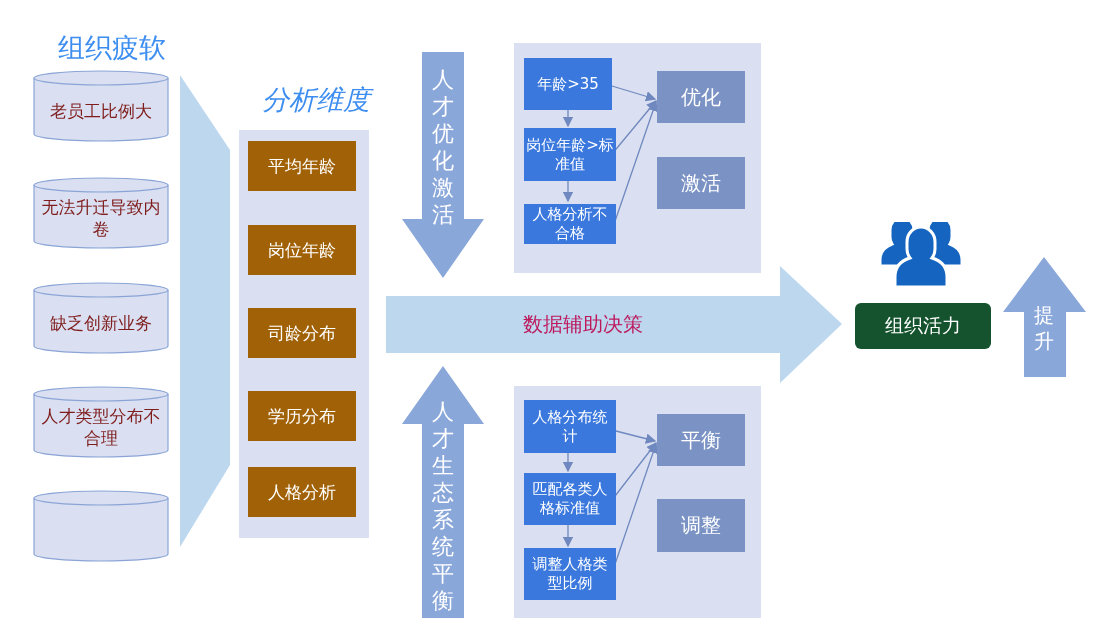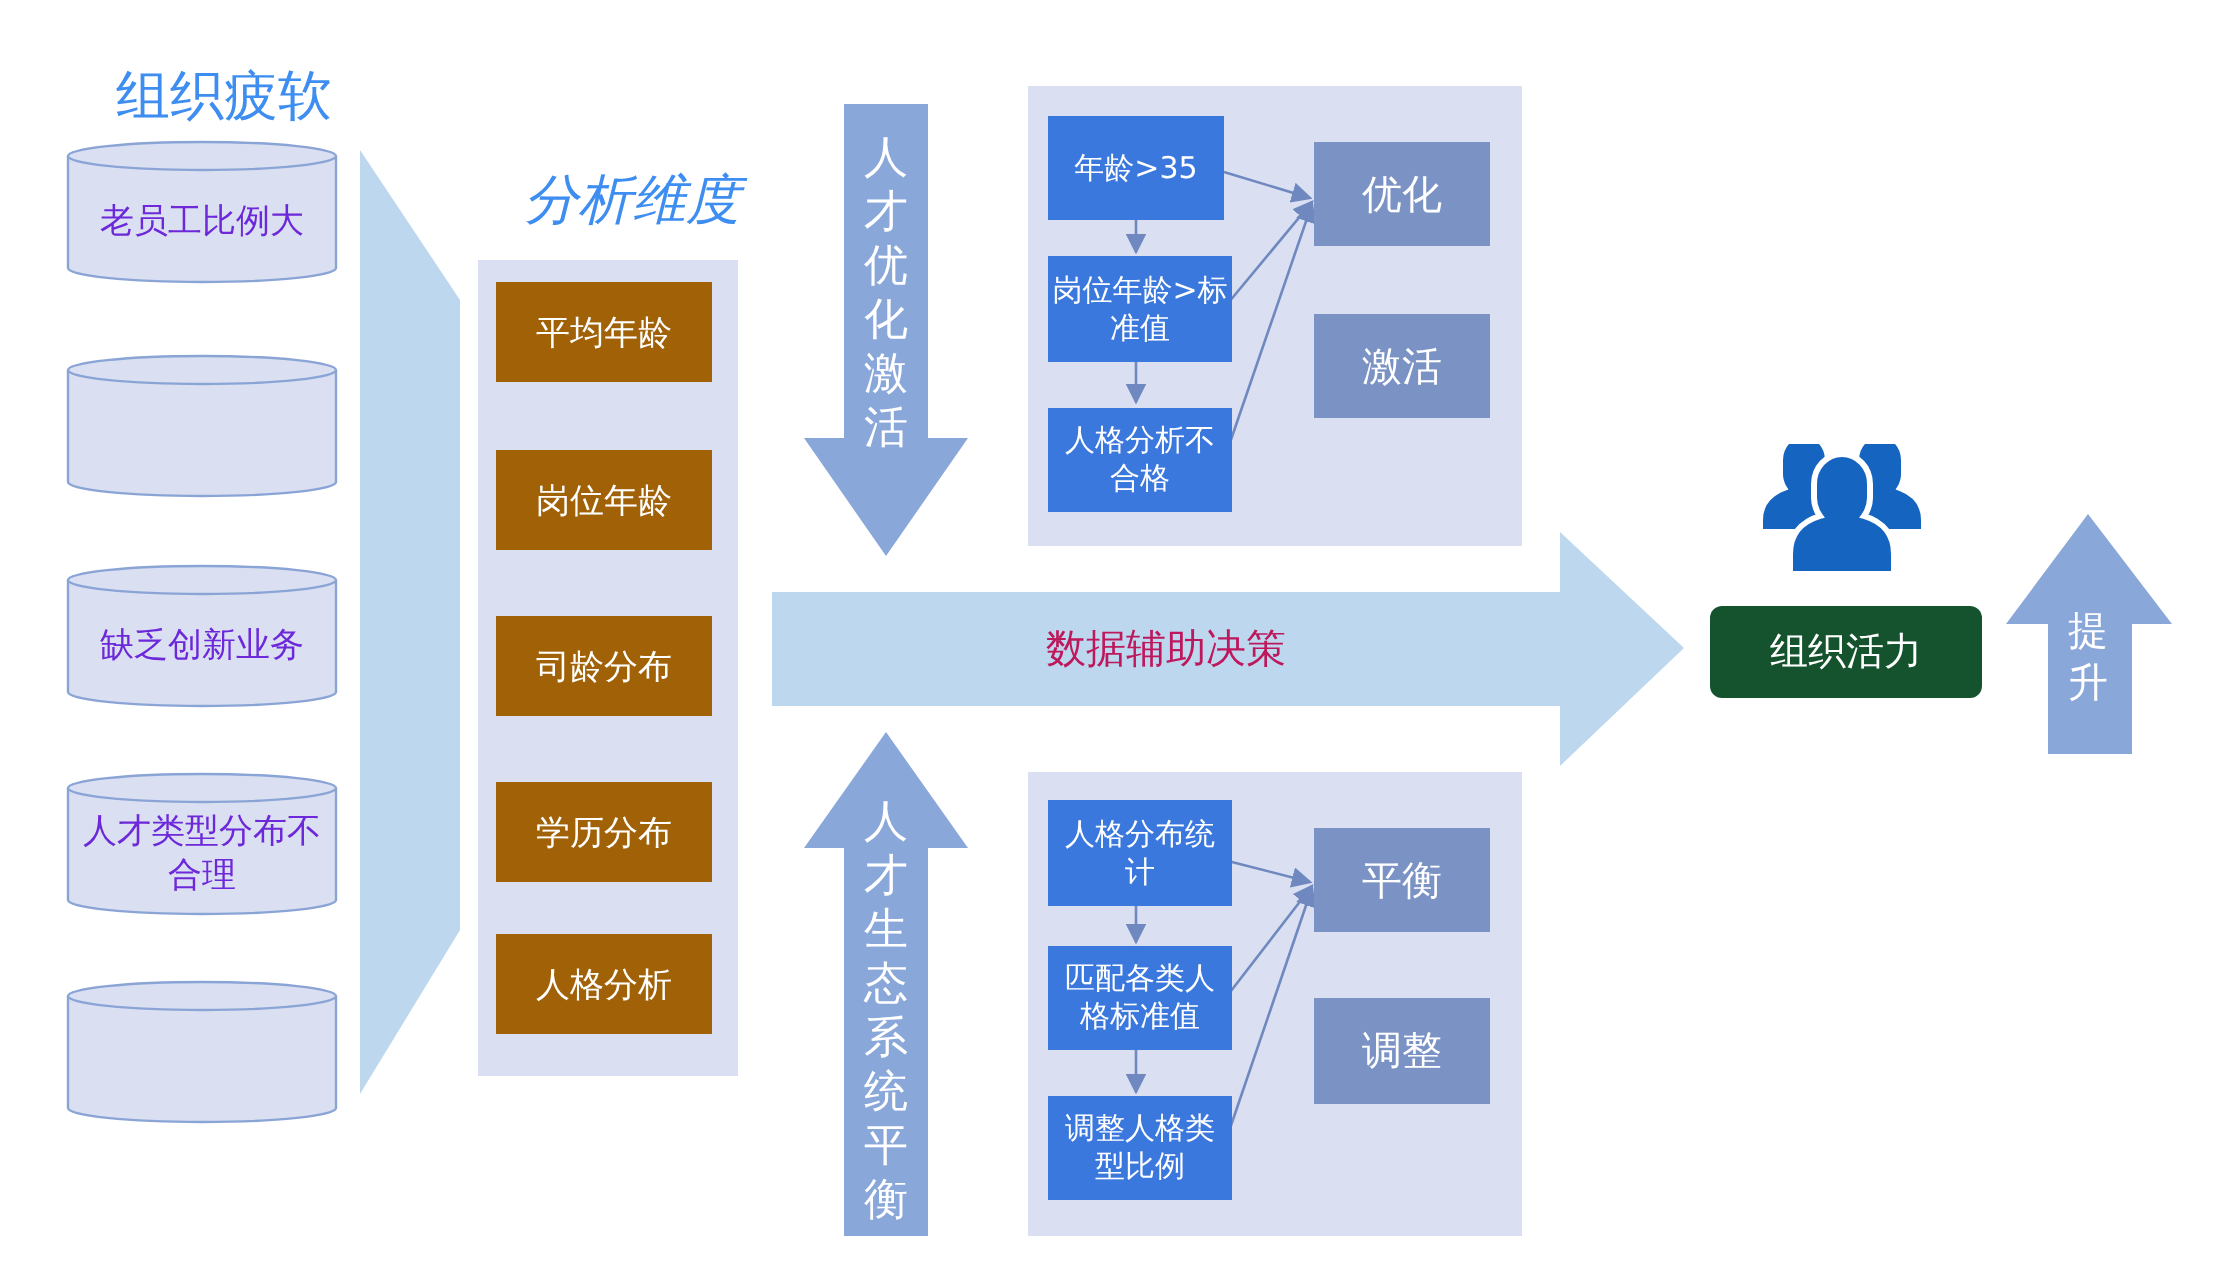--- a/index.html
+++ b/index.html
@@ -4,21 +4,21 @@
 <style>
   html, body { margin:0; padding:0; background:#ffffff; }
   body { width:1110px; height:640px; position:relative; overflow:hidden;
          font-family:"DejaVu Sans","Liberation Sans",sans-serif; }
   .abs { position:absolute; }
   .title-blue { color:#3d8ef0; font-size:27px; font-weight:normal; }
   .cyl { position:absolute; left:33px; width:136px; height:72px; }
   .cyl svg { position:absolute; left:0; top:0; }
   .cyl .txt { position:absolute; left:0; right:0; top:14px; bottom:4px; display:flex;
               align-items:center; justify-content:center; text-align:center;
-              font-size:17px; line-height:22px; color:#6d28d9; padding:0 4px; }
+              font-size:17px; line-height:22px; color:#7f1d1d; padding:0 4px; }
   .dim-panel { position:absolute; left:239px; top:130px; width:130px; height:408px; background:#dae0f1; }
   .dim-btn { position:absolute; left:248px; width:108px; height:50px; background:#a16207;
              color:#fff; font-size:17px; display:flex; align-items:center; justify-content:center; }
   .panel { position:absolute; background:#dae0f1; }
   .step { position:absolute; background:#3a78dd; color:#fff; font-size:15px; line-height:19px;
           display:flex; align-items:center; justify-content:center; text-align:center; }
   .result { position:absolute; background:#7a92c4; color:#fff; font-size:20px;
             display:flex; align-items:center; justify-content:center; }
   .vtext { position:absolute; color:#fff; font-size:22px; line-height:27px;
            width:30px; text-align:center; word-break:break-all; }
@@ -36,20 +36,21 @@
         <path d="M1,8 L1,64 A67,7 0 0 0 135,64 L135,8" fill="#dae0f1" stroke="#8aa4d6" stroke-width="1.2"></path>
         <ellipse cx="68" cy="8" rx="67" ry="7" fill="#dae0f1" stroke="#8aa4d6" stroke-width="1.2"></ellipse>
       </svg>
       <div class="txt">老员工比例大</div>
     </div>
     <div class="cyl" style="top: 177px;">
       <svg width="136" height="72">
         <path d="M1,8 L1,64 A67,7 0 0 0 135,64 L135,8" fill="#dae0f1" stroke="#8aa4d6" stroke-width="1.2"></path>
         <ellipse cx="68" cy="8" rx="67" ry="7" fill="#dae0f1" stroke="#8aa4d6" stroke-width="1.2"></ellipse>
       </svg>
+      <div class="txt">无法升迁导致内卷</div>
     </div>
     <div class="cyl" style="top: 282px;">
       <svg width="136" height="72">
         <path d="M1,8 L1,64 A67,7 0 0 0 135,64 L135,8" fill="#dae0f1" stroke="#8aa4d6" stroke-width="1.2"></path>
         <ellipse cx="68" cy="8" rx="67" ry="7" fill="#dae0f1" stroke="#8aa4d6" stroke-width="1.2"></ellipse>
       </svg>
       <div class="txt">缺乏创新业务</div>
     </div>
     <div class="cyl" style="top: 386px;">
       <svg width="136" height="72">
@@ -114,21 +115,21 @@
     <line x1="568" y1="453" x2="568" y2="471" marker-end="url(#ah)"></line>
     <line x1="568" y1="525" x2="568" y2="546" marker-end="url(#ah)"></line>
     <line x1="612" y1="430" x2="655" y2="441" marker-end="url(#ah)"></line>
     <line x1="612" y1="500" x2="656" y2="443" marker-end="url(#ah)"></line>
     <line x1="612" y1="573" x2="656" y2="444" marker-end="url(#ah)"></line>
   </g>
 </svg>
 
 <div class="step" style="left:524px; top:58px; width:88px; height:52px;">年龄&gt;35</div>
 <div class="step" style="left:524px; top:128px; width:88px; height:53px; padding:0 2px;">岗位年龄&gt;标准值</div>
-<div class="step" style="left:524px; top:204px; width:88px; height:52px; padding:0 2px;">人格分析不合格</div>
+<div class="step" style="left:524px; top:204px; width:88px; height:40px; padding:0 2px;">人格分析不合格</div>
 <div class="result" style="left:657px; top:71px; width:88px; height:52px;">优化</div>
 <div class="result" style="left:657px; top:157px; width:88px; height:52px;">激活</div>
 
 <div class="step" style="left:524px; top:400px; width:88px; height:53px; padding:0 2px;">人格分布统计</div>
 <div class="step" style="left:524px; top:473px; width:88px; height:52px; padding:0 2px;">匹配各类人格标准值</div>
 <div class="step" style="left:524px; top:548px; width:88px; height:52px; padding:0 2px;">调整人格类型比例</div>
 <div class="result" style="left:657px; top:414px; width:88px; height:52px;">平衡</div>
 <div class="result" style="left:657px; top:499px; width:88px; height:53px;">调整</div>
 
 <svg class="abs" style="left:876px; top:222px;" width="90" height="68" viewBox="0 0 90 68">

